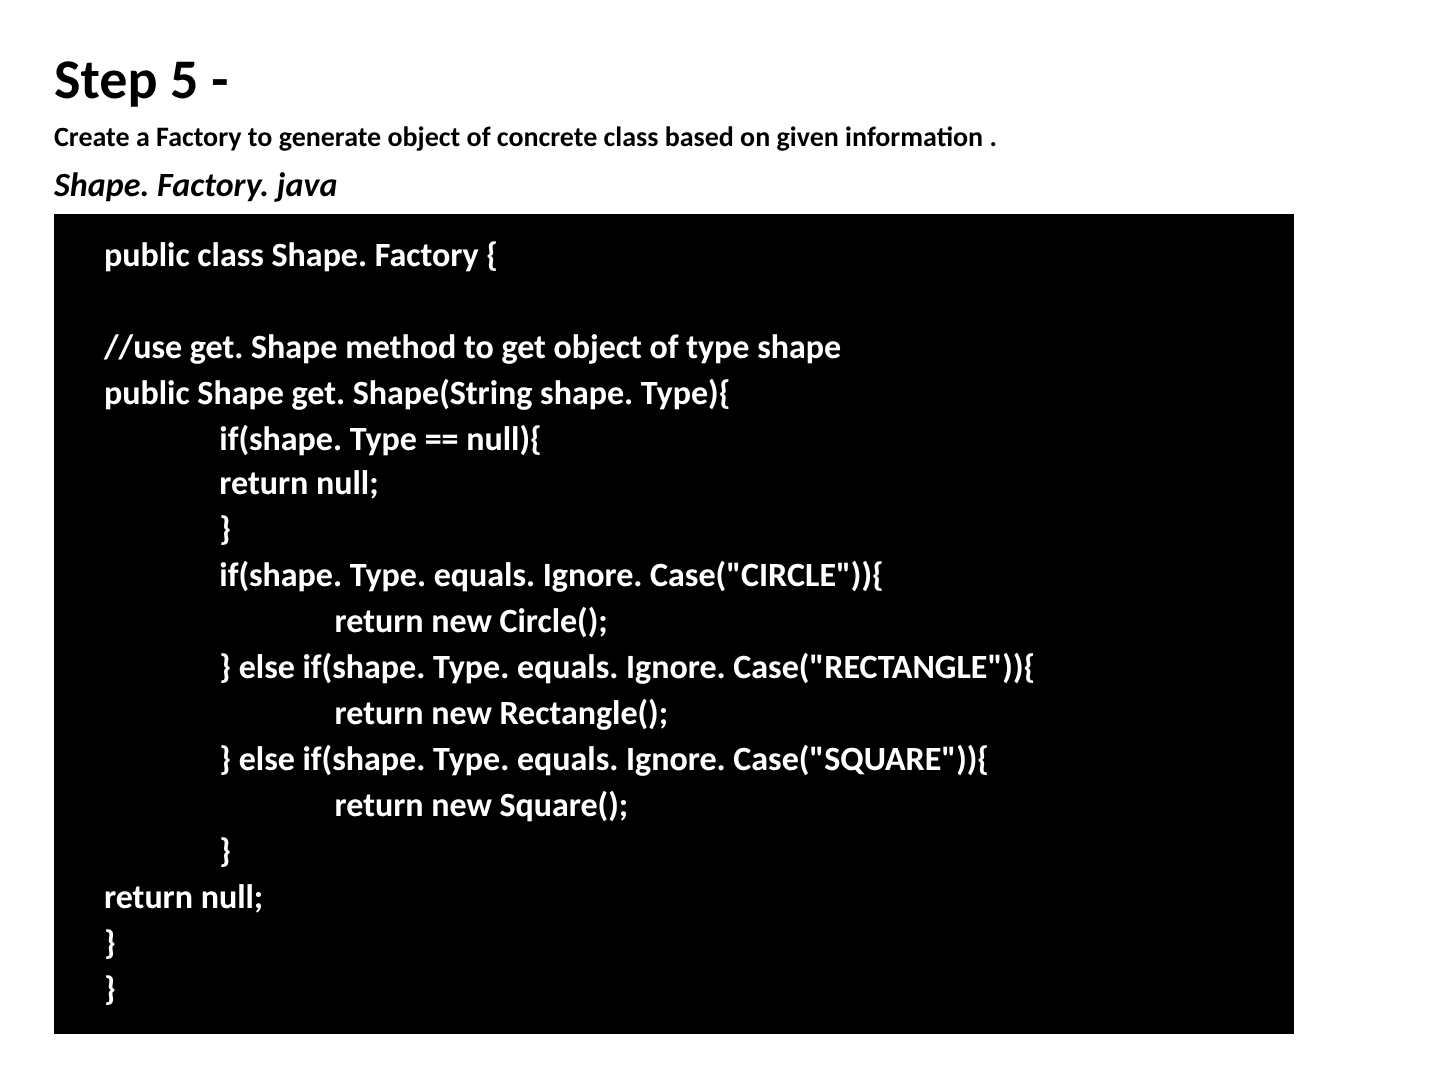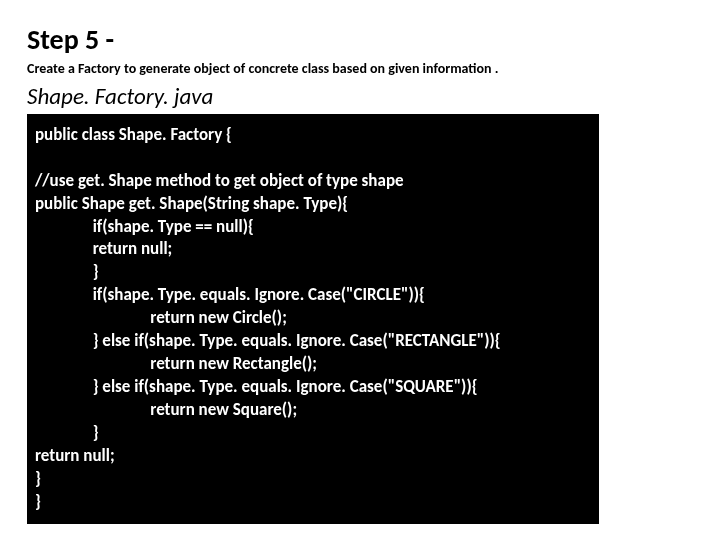--- a/index.html
+++ b/index.html
@@ -21,36 +21,36 @@
       margin-bottom: 2px;
     }
     .step-description {
       font-size: 14px;
       font-weight: bold;
       color: #000;
       line-height: 1.2;
       margin-bottom: 2px;
     }
     .filename {
-      font-size: 23px;
-      font-weight: normal;
+      font-size: 17px;
+      font-weight: bold;
       font-style: italic;
       color: #000;
       margin-bottom: 4px;
     }
     .code-block {
       background: #000000;
       color: #ffffff;
-      padding: 10px 4px;
+      padding: 10px 21px;
       font-family: Calibri, Arial, sans-serif;
       font-size: 17px;
       font-weight: bold;
       line-height: 1.35;
       white-space: pre;
-      width: 572px;
+      width: 620px;
     }
   </style>
 </head>
 <body>
 
 <div class="step-title">Step 5 -</div>
 <div class="step-description">Create a Factory to generate object of concrete class based on given information .</div>
 <div class="filename">Shape. Factory. java</div>
 
 <div class="code-block"><span>public class Shape. Factory {</span>

